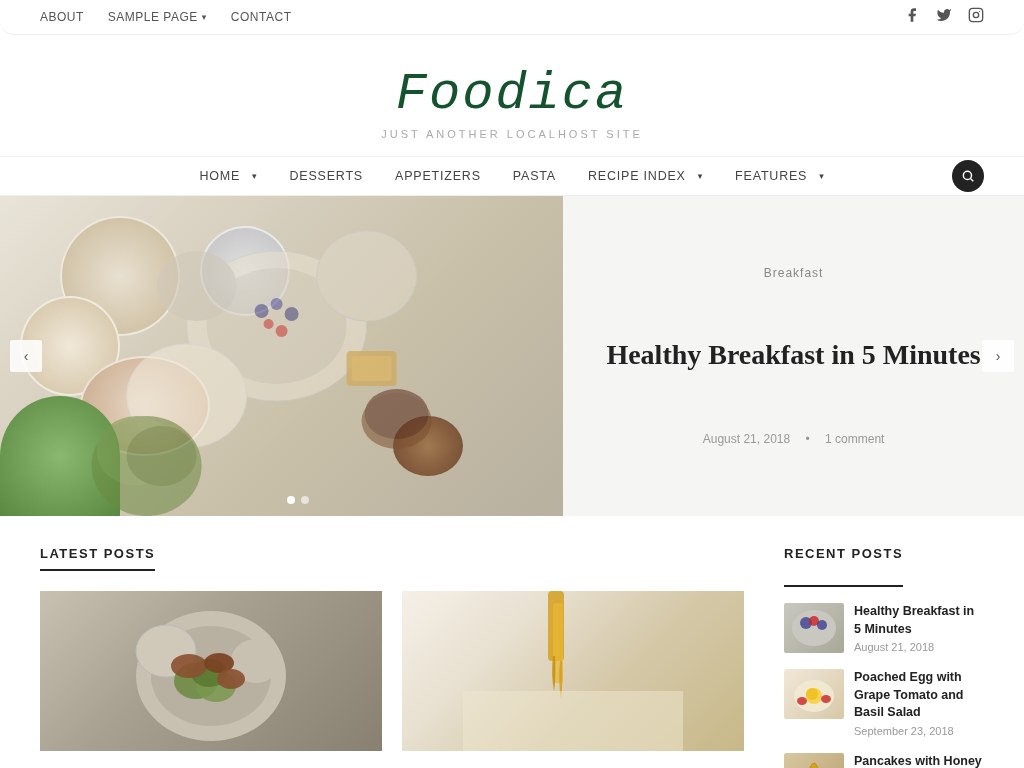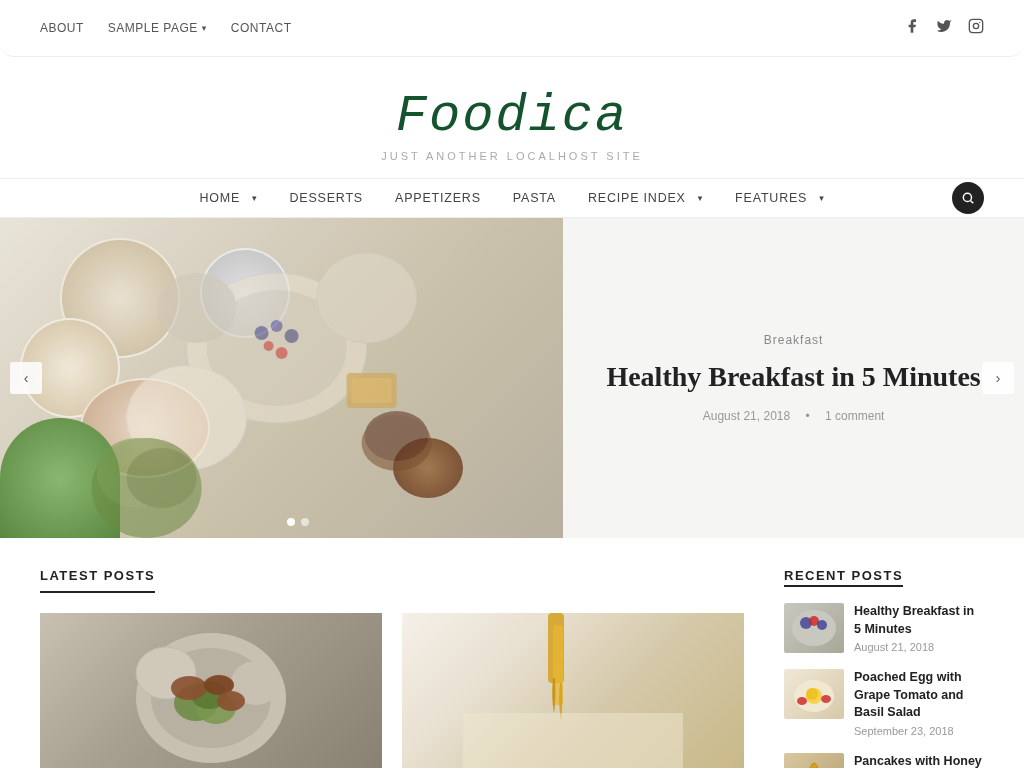--- a/index.html
+++ b/index.html
@@ -3,21 +3,21 @@
   <meta charset="utf-8">
   <style>
     * { margin: 0; padding: 0; box-sizing: border-box; }
     body { font-family: Georgia, 'Times New Roman', serif; background: #fff; color: #333; font-size: 14px; }
 
     
     .top-nav {
       display: flex;
       justify-content: space-between;
       align-items: center;
-      padding: 18px 40px;
+      padding: 7px 40px;
       border-bottom: 1px solid #eee;
       background: #fff;
       border-radius: 14px;
     }
     .top-nav-links { display: flex; gap: 24px; }
     .top-nav-links a {
       text-decoration: none;
       color: #555;
       font-size: 12px;
       letter-spacing: 0.5px;
@@ -158,20 +158,21 @@
     .hero-content-area {
       width: 45%;
       height: 100%;
       display: flex;
       flex-direction: column;
       justify-content: center;
       align-items: center;
       padding: 20px 40px;
       background: #f5f5f3;
       text-align: center;
+      gap: 45px;
     }
     .hero-category {
       font-size: 12px;
       color: #888;
       letter-spacing: 1px;
       font-family: Arial, sans-serif;
       margin-bottom: 12px;
     }
     .hero-title {
       font-size: 28px;
@@ -293,21 +294,21 @@
     .sidebar { width: 200px; flex-shrink: 0; }
     .sidebar-section-title {
       font-size: 13px;
       letter-spacing: 1.5px;
       text-transform: uppercase;
       font-family: Arial, sans-serif;
       font-weight: 700;
       color: #222;
       margin-bottom: 16px;
       border-bottom: 2px solid #222;
-      padding-bottom: 2px;
+      padding-bottom: 24px;
       display: inline-block;
     }
     .recent-post-item {
       display: flex;
       gap: 10px;
       margin-bottom: 16px;
       cursor: pointer;
       align-items: flex-start;
     }
     .recent-post-thumb {

